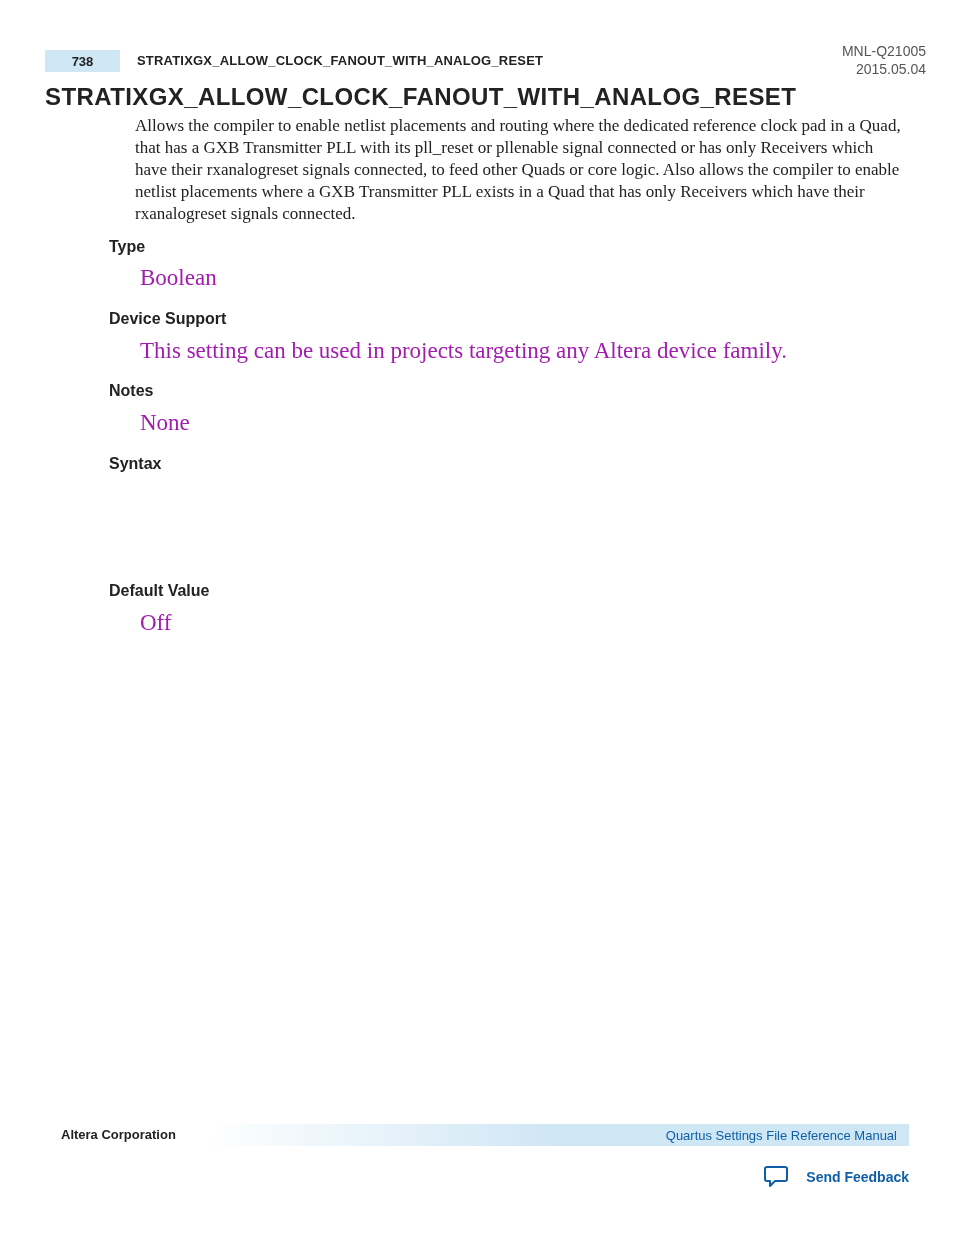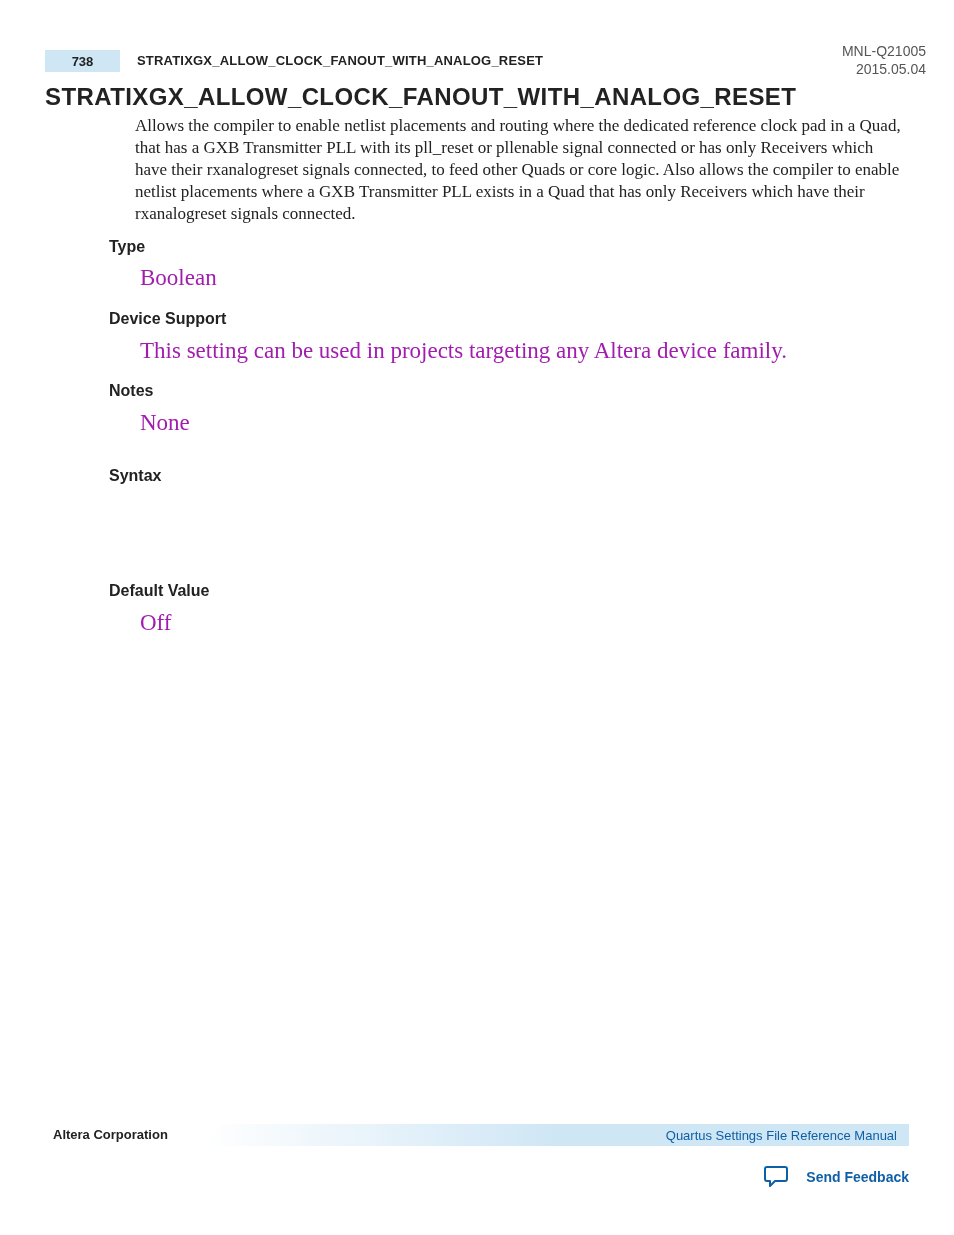--- a/index.html
+++ b/index.html
@@ -85,33 +85,33 @@
     left: 140px;
     font-size: 23px;
     color: #a21caf;
   }
   #type-hdr { top: 238px; }
   #type-body { top: 265px; }
   #devsup-hdr { top: 310px; }
   #devsup-body { top: 338px; }
   #notes-hdr { top: 382px; }
   #notes-body { top: 410px; }
-  #syntax-hdr { top: 467px; }
+  #syntax-hdr { top: 455px; }
   #defval-hdr { top: 582px; }
   #defval-body { top: 610px; }
   .footer-bar {
     position: absolute;
     left: 45px;
     right: 45px;
     top: 1124px;
     height: 24px;
   }
   .footer-left {
     position: absolute;
-    left: 8px;
+    left: 16px;
     top: 3px;
     font-family: Arial, Helvetica, sans-serif;
     font-weight: bold;
     font-size: 13px;
     color: #222;
   }
   .footer-grad {
     position: absolute;
     left: 158px;
     right: 0;

